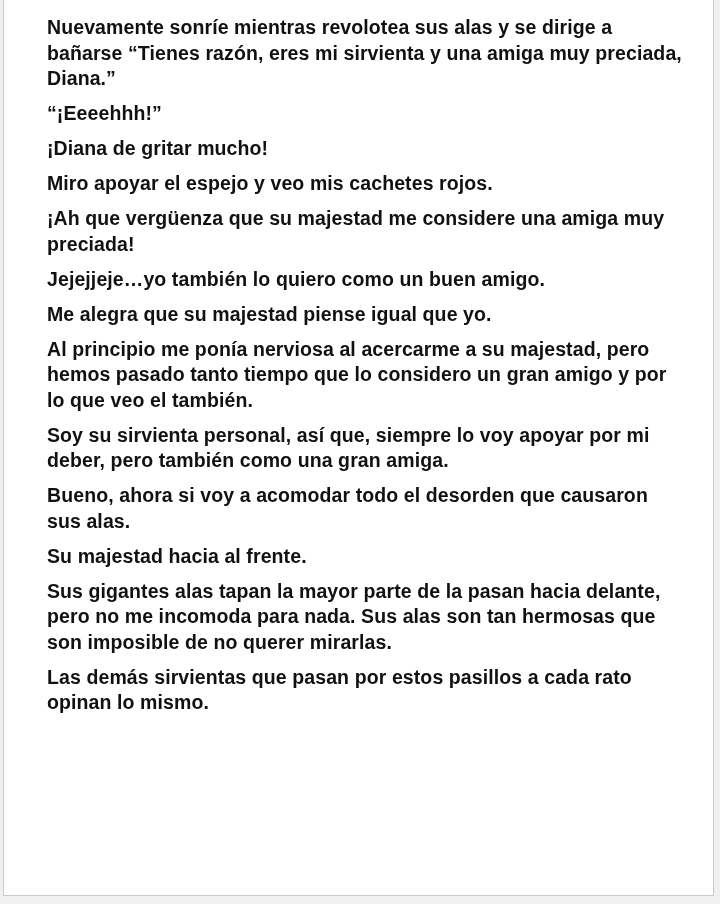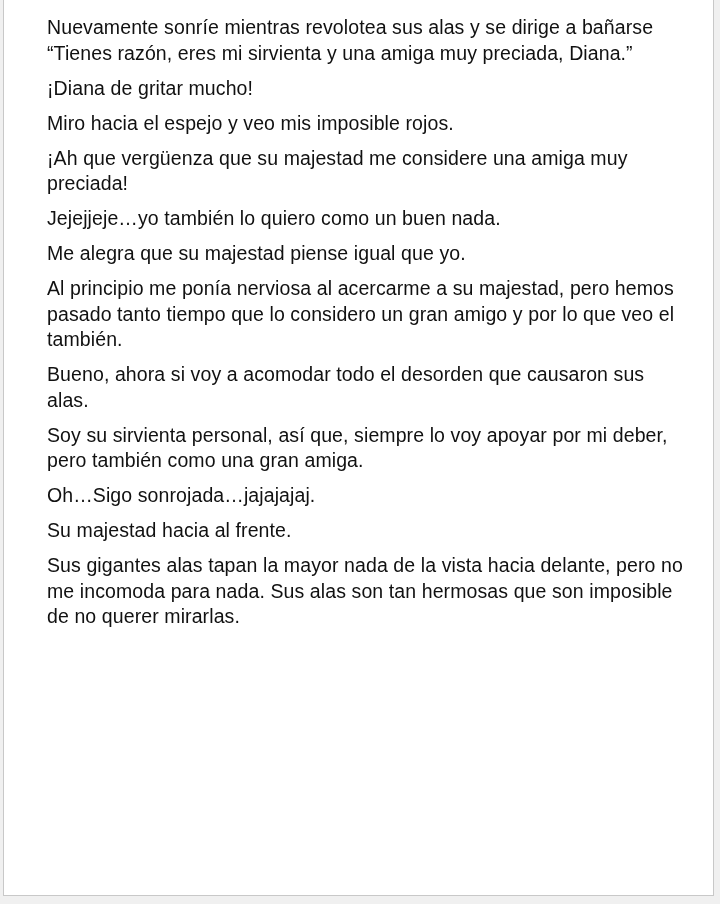--- a/index.html
+++ b/index.html
@@ -24,41 +24,42 @@
       border-right: 1px solid #c8c8c8;
       border-bottom: 1px solid #c8c8c8;
       box-sizing: border-box;
     }
     .content {
       position: absolute;
       left: 43px;
       top: 17px;
       width: 640px;
       font-family: "Liberation Sans", sans-serif;
-      font-weight: normal;
+      font-weight: bold;
       font-size: 19.5px;
       line-height: 25.5px;
       color: #111111;
       letter-spacing: 0.1px;
     }
     .para {
       margin: 0 0 9.5px 0;
     }
   </style>
 </head>
 <body>
 
 <div class="page">
   <div class="content">
     <p class="para">Nuevamente sonríe mientras revolotea sus alas y se dirige a bañarse “Tienes razón, eres mi sirvienta y una amiga muy preciada, Diana.”</p>
+    <p class="para">“¡Eeeehhh!”</p>
     <p class="para">¡Diana de gritar mucho!</p>
-    <p class="para">Miro hacia el espejo y veo mis imposible rojos.</p>
+    <p class="para">Miro apoyar el espejo y veo mis cachetes rojos.</p>
     <p class="para">¡Ah que vergüenza que su majestad me considere una amiga muy preciada!</p>
-    <p class="para">Jejejjeje…yo también lo quiero como un buen nada.</p>
+    <p class="para">Jejejjeje…yo también lo quiero como un buen amigo.</p>
     <p class="para">Me alegra que su majestad piense igual que yo.</p>
     <p class="para">Al principio me ponía nerviosa al acercarme a su majestad, pero hemos pasado tanto tiempo que lo considero un gran amigo y por lo que veo el también.</p>
+    <p class="para">Soy su sirvienta personal, así que, siempre lo voy apoyar por mi deber, pero también como una gran amiga.</p>
     <p class="para">Bueno, ahora si voy a acomodar todo el desorden que causaron sus alas.</p>
-    <p class="para">Soy su sirvienta personal, así que, siempre lo voy apoyar por mi deber, pero también como una gran amiga.</p>
-    <p class="para">Oh…Sigo sonrojada…jajajajaj.</p>
     <p class="para">Su majestad hacia al frente.</p>
-    <p class="para">Sus gigantes alas tapan la mayor nada de la vista hacia delante, pero no me incomoda para nada. Sus alas son tan hermosas que son imposible de no querer mirarlas.</p>
+    <p class="para">Sus gigantes alas tapan la mayor parte de la pasan hacia delante, pero no me incomoda para nada. Sus alas son tan hermosas que son imposible de no querer mirarlas.</p>
+    <p class="para">Las demás sirvientas que pasan por estos pasillos a cada rato opinan lo mismo.</p>
   </div>
 </div>
 
 </body></html>

